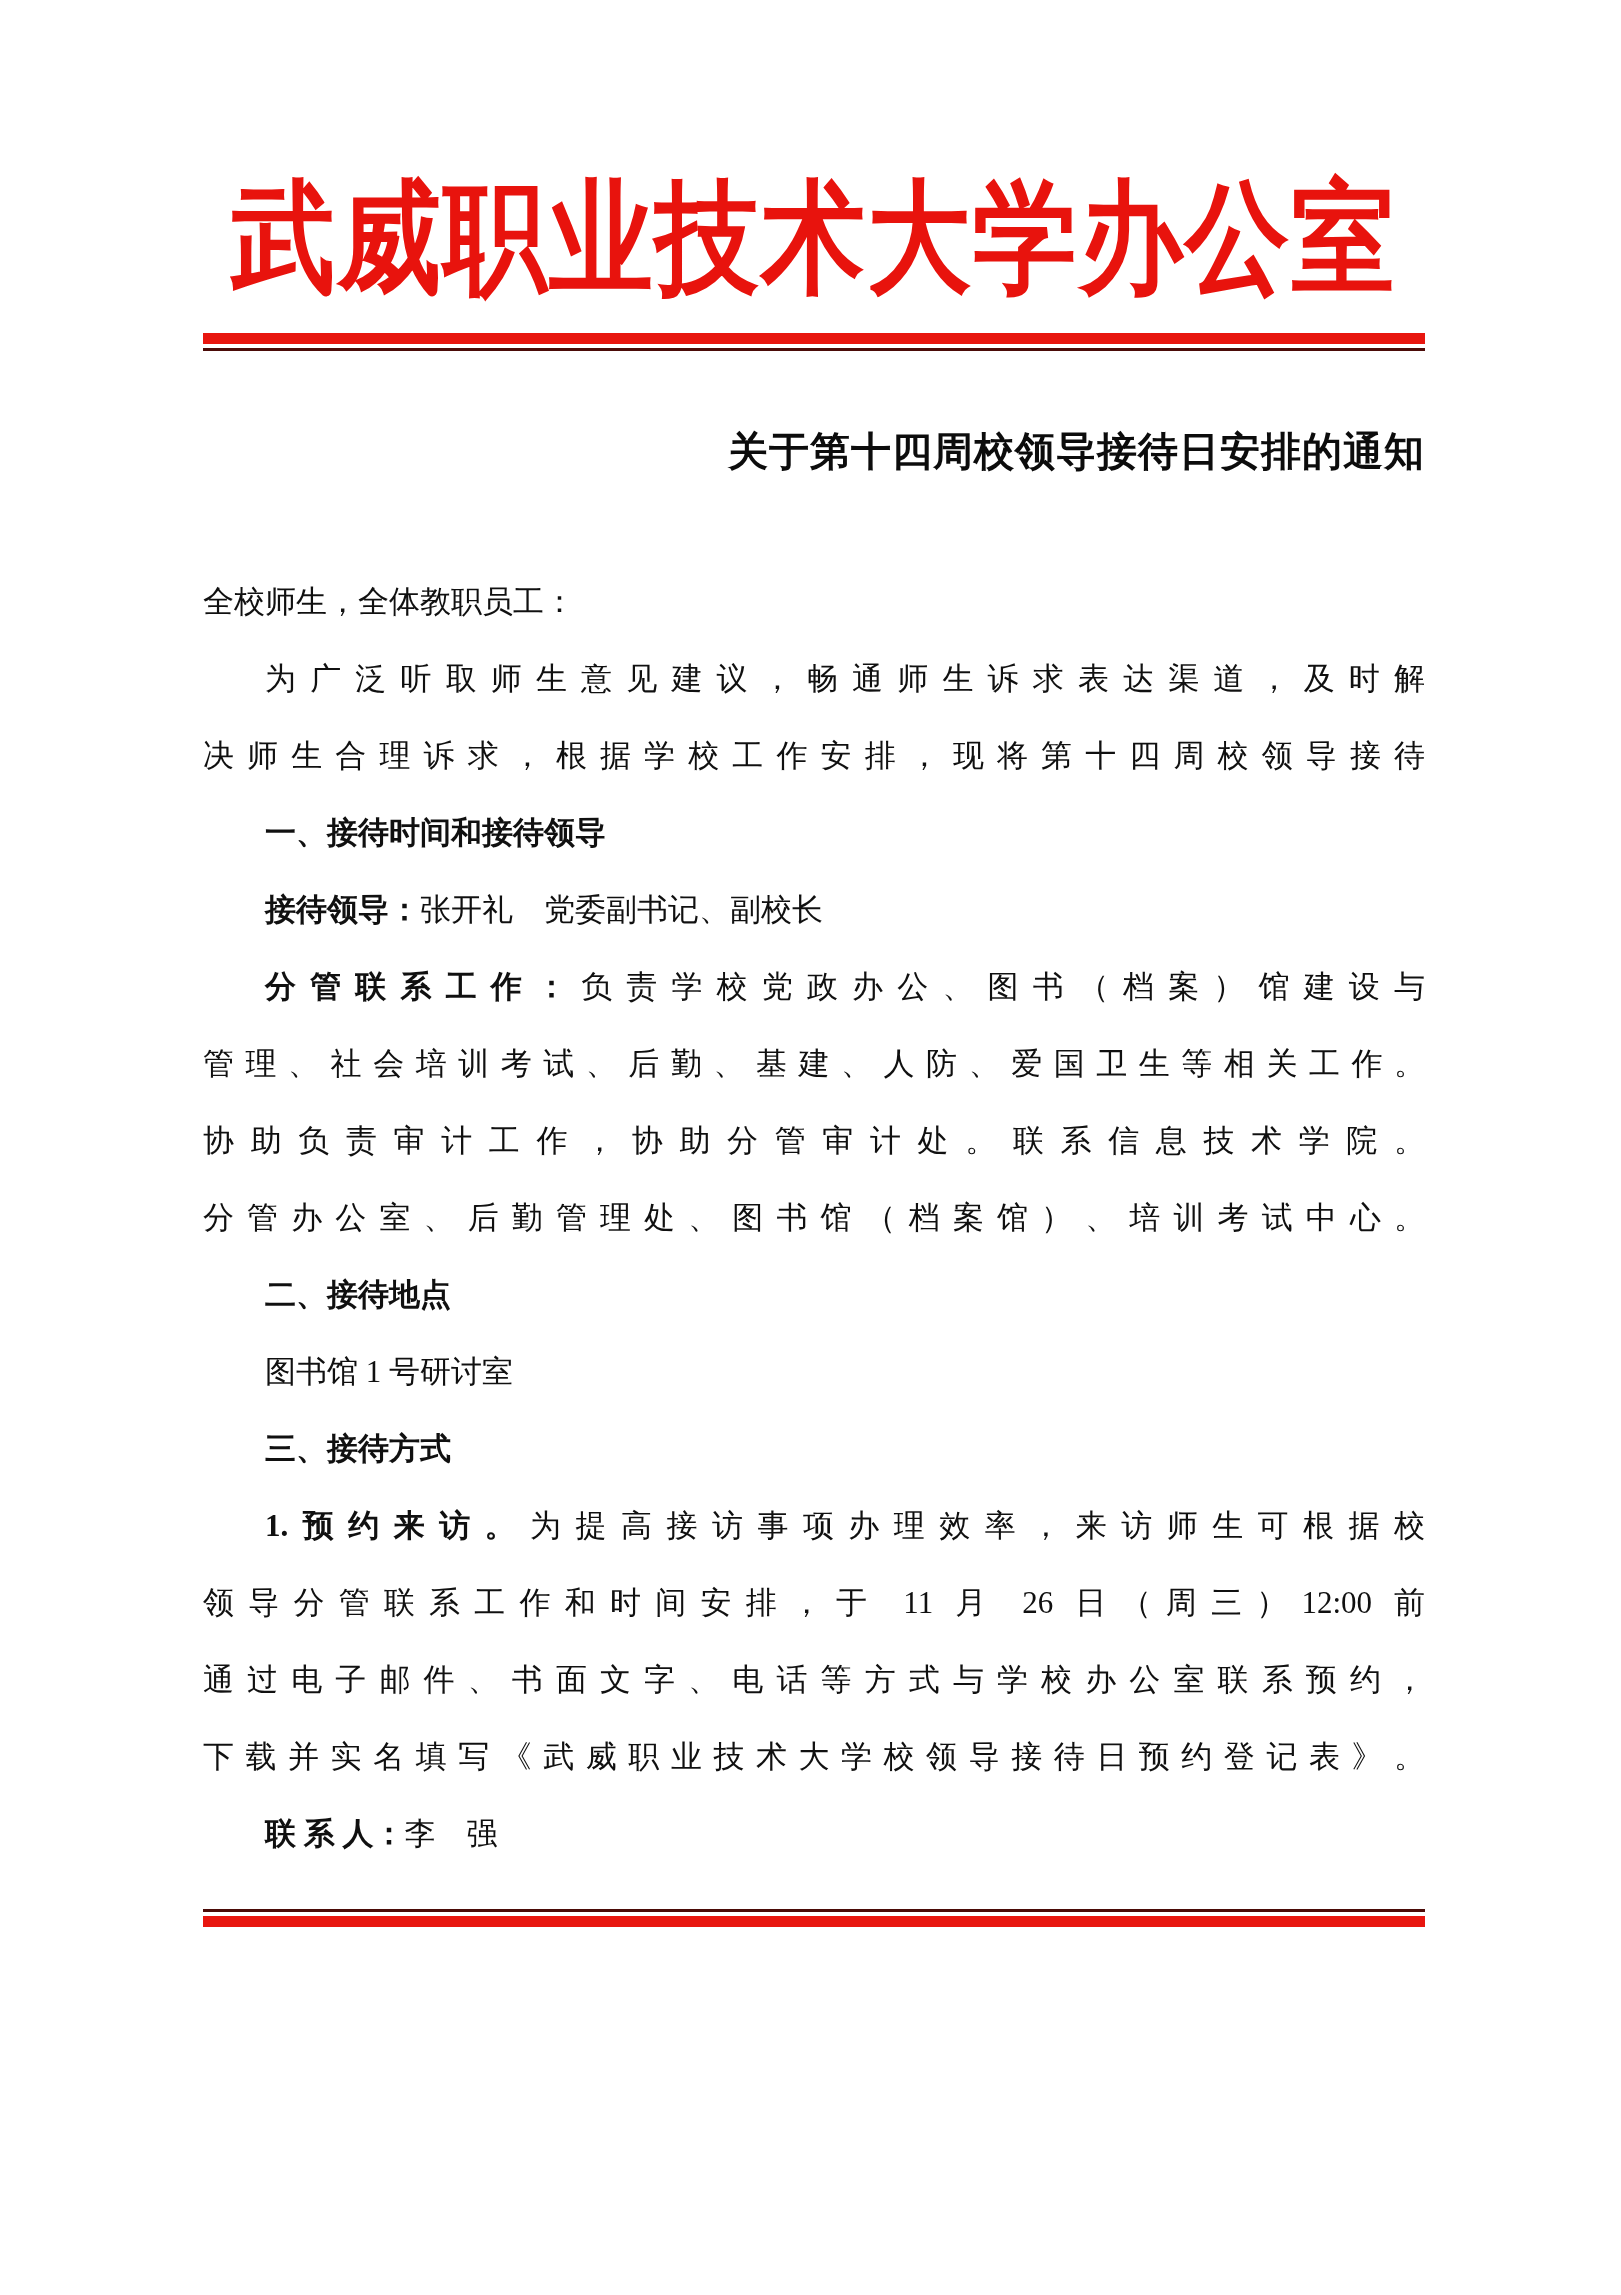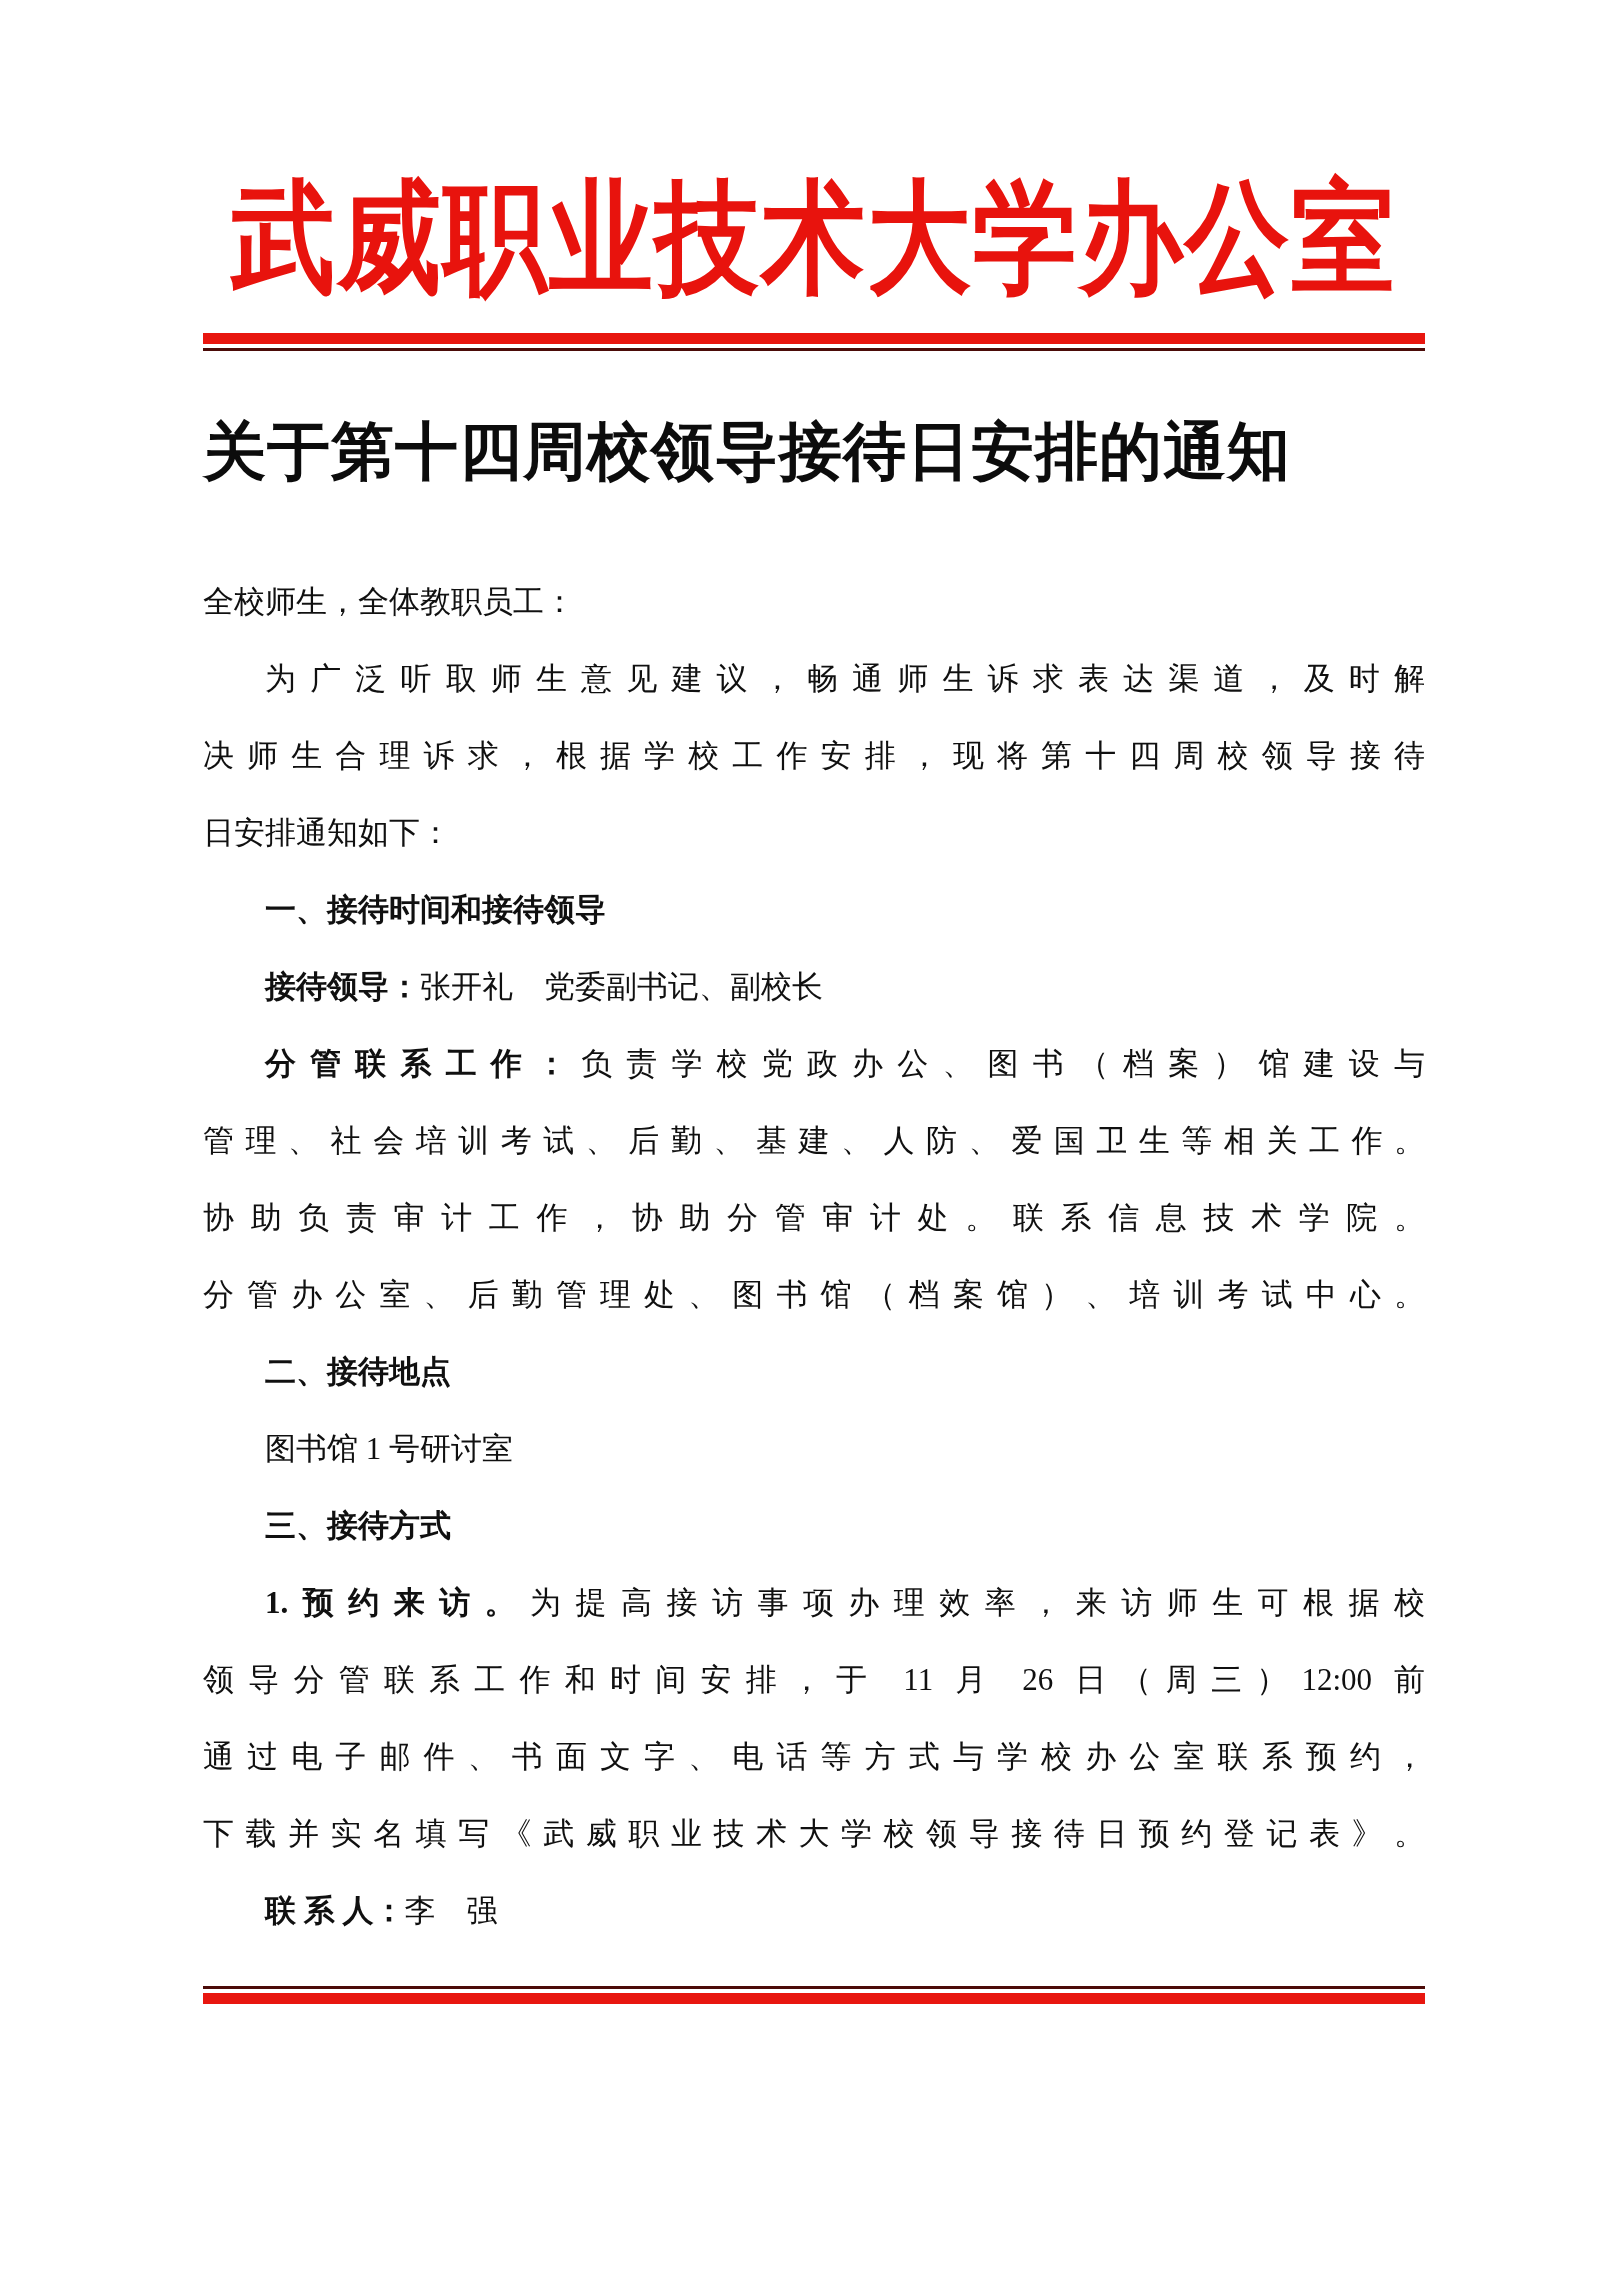--- a/index.html
+++ b/index.html
@@ -34,24 +34,24 @@
   .rule { margin-top: 3.1px; }
   .rule-thick { height: 10.7px; background: #e8160f; }
   .rule-thin  { height: 3.1px;  background: #4b0b08; margin-top: 4.1px; }
   .rule-bottom { margin-top: 37px; }
   .rule-bottom .rule-thick { margin-top: 4.1px; }
   .rule-bottom .rule-thin  { margin-top: 0; }
 
   
   .title {
     margin: 66px 0 0 0;
-    font-size: 63px;
+    font-size: 40px;
     line-height: 70px;
     font-weight: bold;
-    text-align: left;
+    text-align: right;
     letter-spacing: 1px;
     color: #0c0c0c;
   }
 
   
   .body { margin-top: 76px; font-size: 31px; }
   .line { height: 77px; line-height: 77px; }
   .indent { text-indent: 2em; }
   .jl { text-align: justify; text-align-last: justify; }
   .b { font-weight: bold; }
@@ -77,23 +77,20 @@
 
       <div class="line">
         <span>全校师生，全体教职员工：</span>
       </div>
 
       <div class="line indent jl">
         <span>为广泛听取师生意见建议，畅通师生诉求表达渠道，及时解</span>
       </div>
       <div class="line jl">
         <span>决师生合理诉求，根据学校工作安排，现将第十四周校领导接待</span>
-      </div>
-      <div class="line">
-        <span>日安排通知如下：</span>
       </div>
 
       <div class="line indent b">
         <span>一、接待时间和接待领导</span>
       </div>
 
 
       <div class="line indent">
         <span class="b">接待领导：</span><span>张开礼　党委副书记、副校长</span>
       </div>

